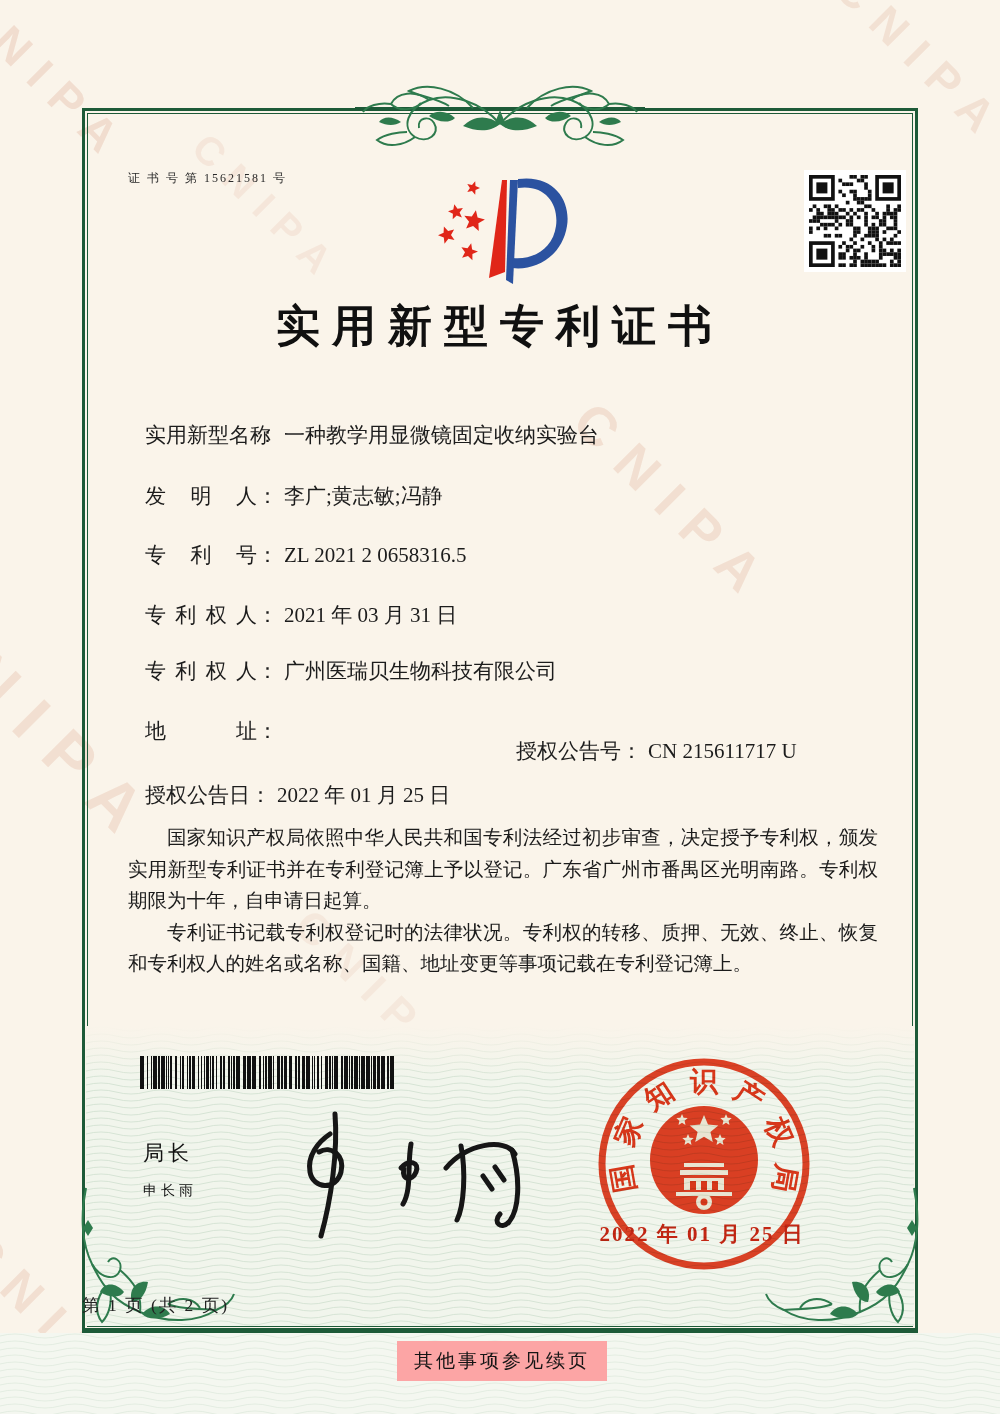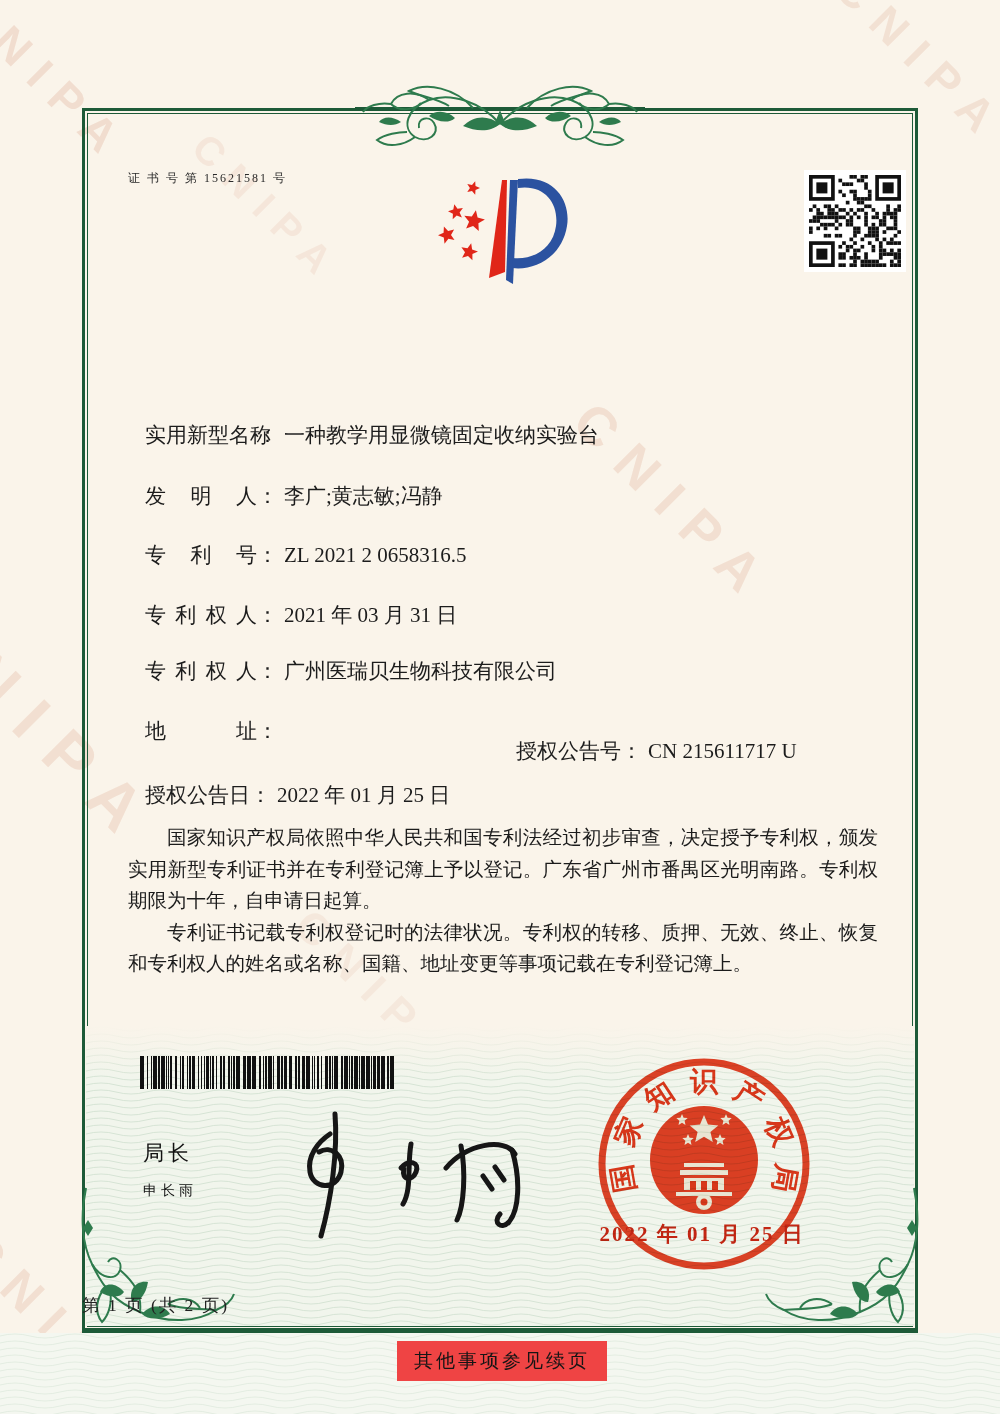--- a/index.html
+++ b/index.html
@@ -34,21 +34,21 @@
   .paras{position:absolute;left:128px;top:822px;width:750px;font-size:19.5px;
          line-height:31.5px;text-align:justify;color:#1b1b1b;}
   .paras p{margin:0;text-indent:2em;}
   .barcode{position:absolute;left:140px;top:1056px;z-index:3;}
   .sig-title{position:absolute;left:143px;top:1139px;font-size:21px;letter-spacing:4px;z-index:3;color:#111;text-align:center;}
   .sig-name{position:absolute;left:143px;top:1182px;font-size:14px;letter-spacing:4px;z-index:3;color:#111;}
   .signature{position:absolute;left:283px;top:1104px;z-index:3;}
   .seal{position:absolute;left:584px;top:1044px;mix-blend-mode:multiply;z-index:4;}
   .footer-page{position:absolute;left:82px;top:1293px;width:792px;text-align:left;
          font-size:17.5px;letter-spacing:2px;z-index:3;color:#222;}
-  .cont{position:absolute;left:397px;top:1341px;background:#ef4444;padding:7px 17px;
+  .cont{position:absolute;left:397px;top:1341px;background:#fca5a5;padding:7px 17px;
         font-size:19px;letter-spacing:3px;z-index:3;color:#151515;}
   .ornament{position:absolute;z-index:2;}
 </style>
 </head>
 <body>
 
 <div class="page">
 
   <div id="wm-layer">
       <span class="wm" style="left: -15px; top: -20px; font-size: 46px; opacity: 0.6;">CNIPA</span>
@@ -404,20 +404,21 @@
       <rect x="3.68" y="3.68" width="18.400000000000002" height="18.400000000000002" fill="#fff"></rect>
       <rect x="7.36" y="7.36" width="11.040000000000001" height="11.040000000000001" fill="#111"></rect>
       <rect x="66.24000000000001" y="0" width="25.76" height="25.76" fill="#111"></rect>
       <rect x="69.92" y="3.68" width="18.400000000000002" height="18.400000000000002" fill="#fff"></rect>
       <rect x="73.60000000000001" y="7.36" width="11.040000000000001" height="11.040000000000001" fill="#111"></rect>
       <rect x="0" y="66.24000000000001" width="25.76" height="25.76" fill="#111"></rect>
       <rect x="3.68" y="69.92" width="18.400000000000002" height="18.400000000000002" fill="#fff"></rect>
       <rect x="7.36" y="73.60000000000001" width="11.040000000000001" height="11.040000000000001" fill="#111"></rect>
     </svg>
 
+  <div class="title">实用新型专利证书</div>
 
   <div class="field f0">
     <span class="lab">实用新型名称</span><span>：</span><span class="val">一种教学用显微镜固定收纳实验台</span>
   </div>
   <div class="field f1">
     <span class="lab">发明人</span><span>：</span><span class="val">李广;黄志敏;冯静</span>
   </div>
   <div class="field f2">
     <span class="lab">专利号</span><span>：</span><span class="val">ZL 2021 2 0658316.5</span>
   </div>

